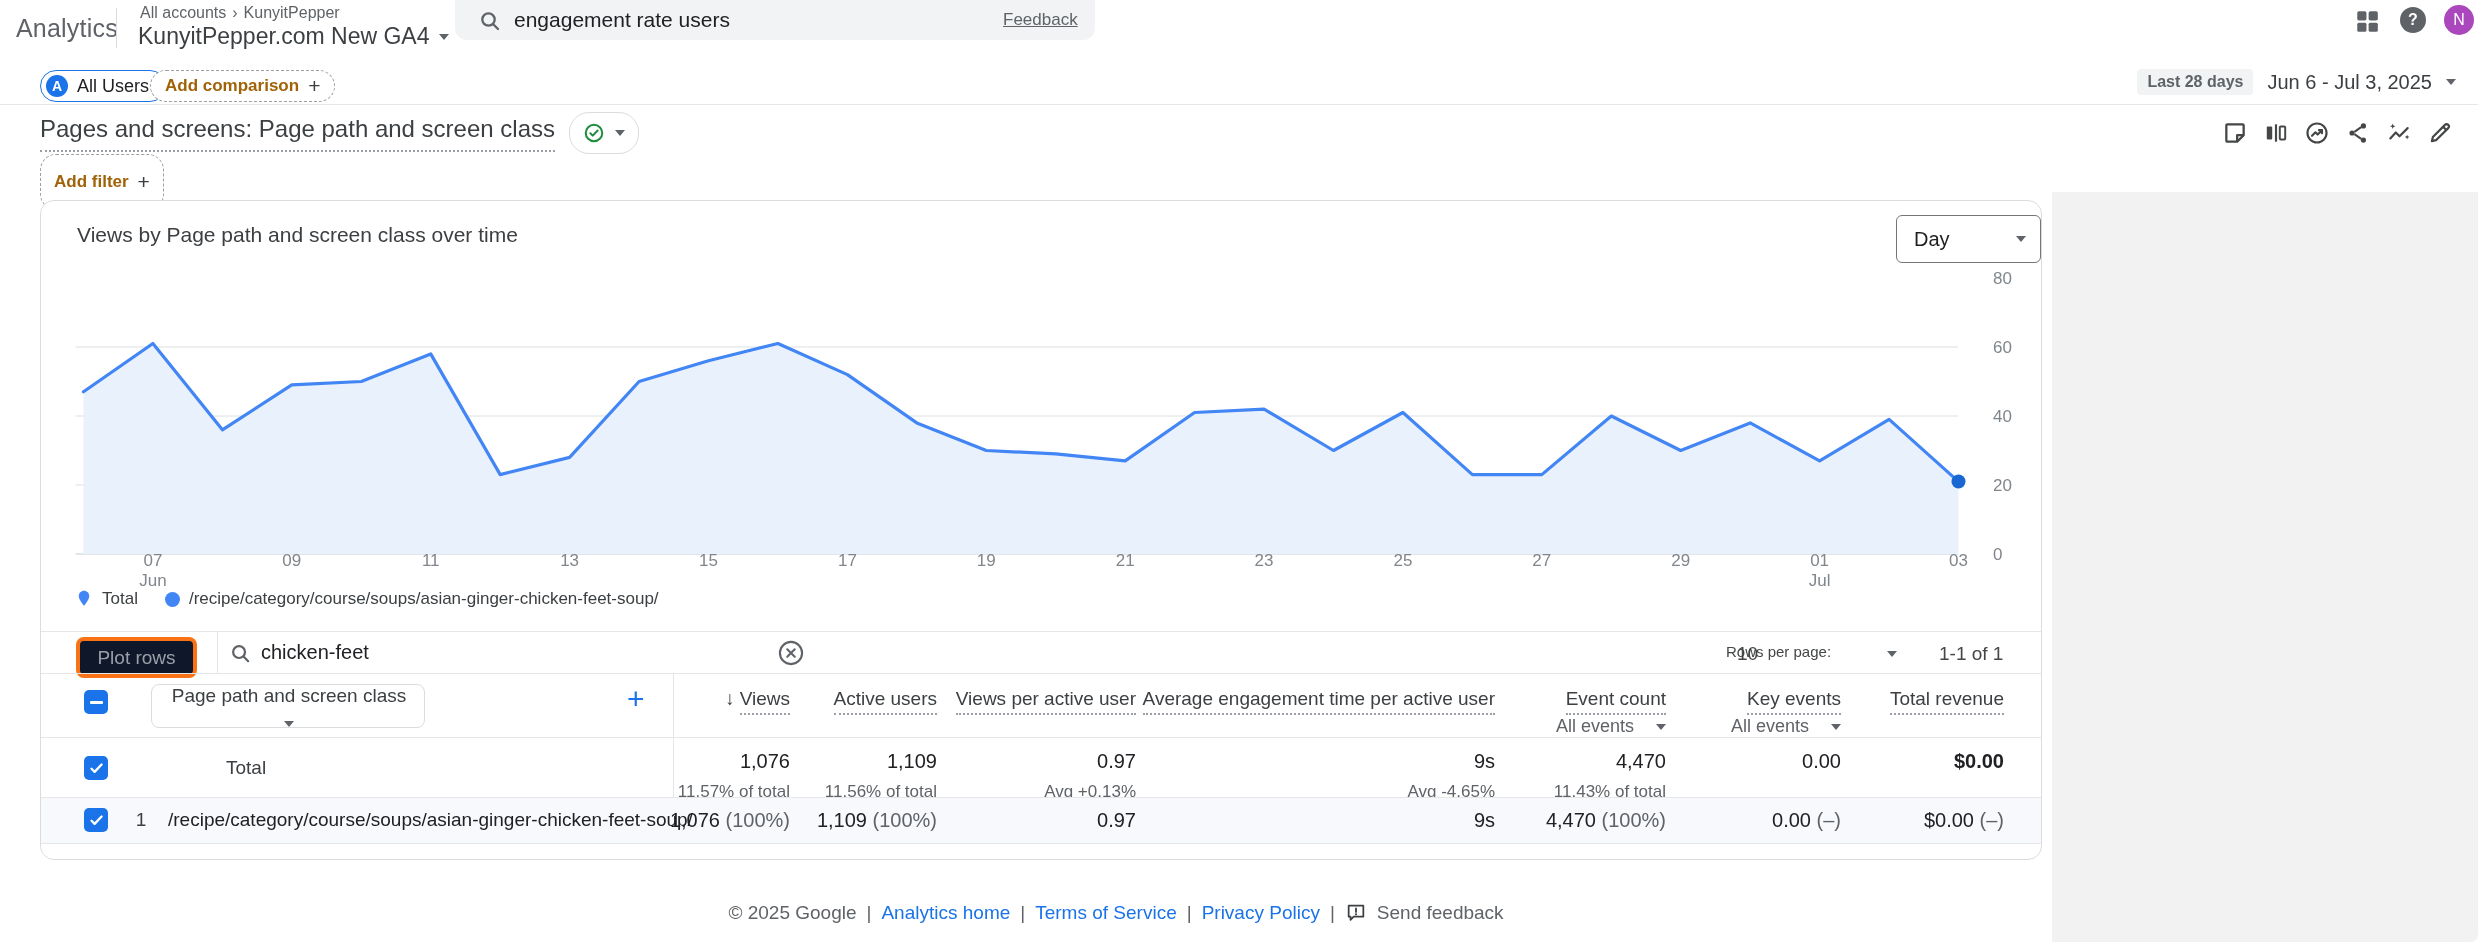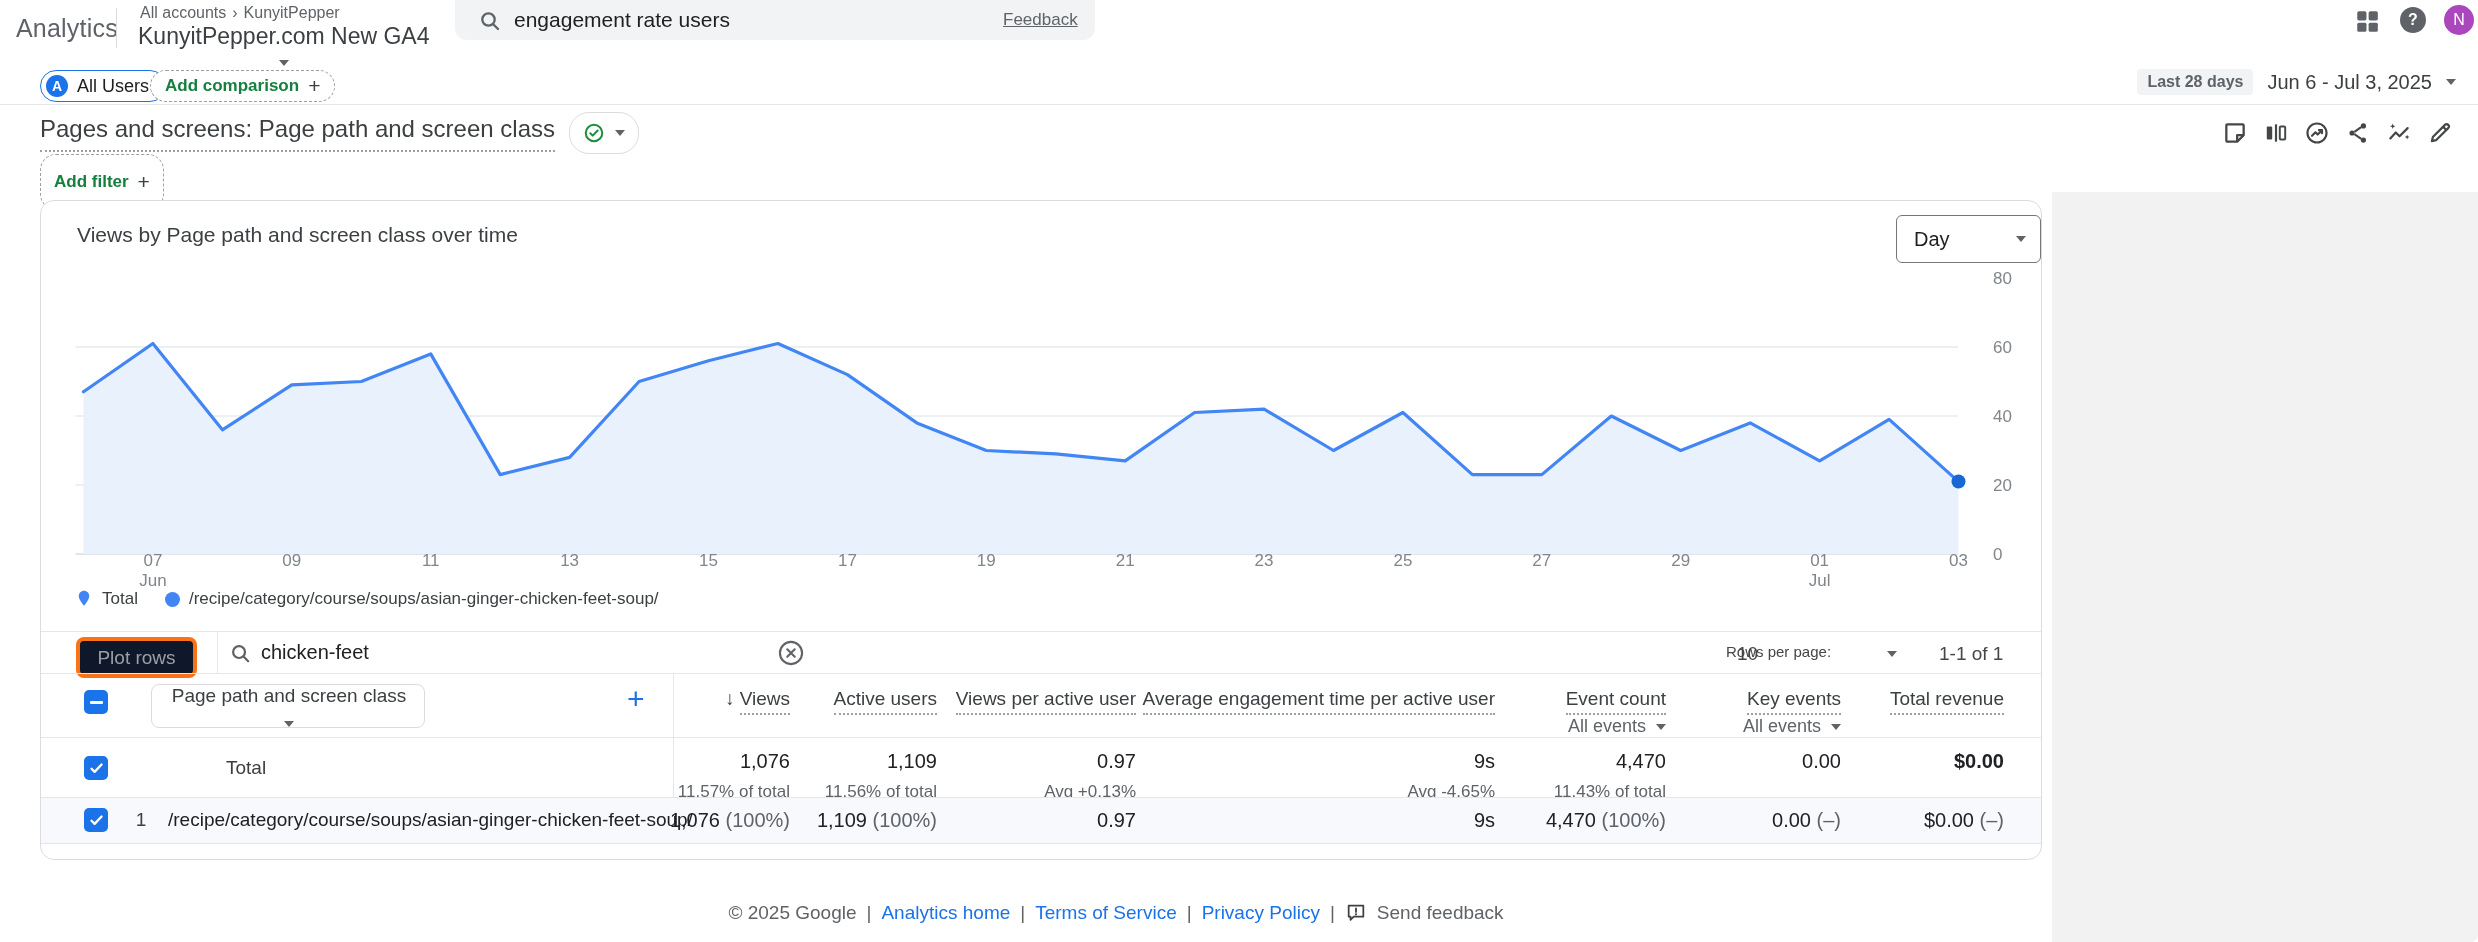--- a/index.html
+++ b/index.html
@@ -6,21 +6,21 @@
   #screen{position:relative;width:2478px;height:942px;background:#ffffff;
     font-family:"Liberation Sans",sans-serif;color:#202124;overflow:hidden;border-radius:7px;}
   .abs{position:absolute;}
   svg{display:block;}
   svg text{font-family:"Liberation Sans",sans-serif;}
 
   
   .logo{left:16px;top:14px;font-size:25px;color:#5f6368;letter-spacing:.2px;}
   .logo-divider{left:116px;top:8px;width:1px;height:40px;background:#dadce0;}
   .breadcrumb{left:140px;top:4px;font-size:16px;color:#5f6368;display:flex;gap:6px;align-items:center;}
-  .property-row{left:138px;top:23px;display:flex;align-items:center;gap:10px;flex-direction:column;}
+  .property-row{left:138px;top:23px;display:flex;align-items:center;gap:10px;}
   .property-name{font-size:23px;color:#3c4043;}
   .caret{width:0;height:0;border-left:6px solid transparent;border-right:6px solid transparent;border-top:7px solid #5f6368;}
   .caret.sm{border-left-width:5px;border-right-width:5px;border-top-width:6px;}
   .searchbar{left:455px;top:0;width:640px;height:40px;background:#f1f3f4;border-radius:0 0 12px 12px;}
   .search-glass{left:478px;top:9px;}
   .search-query{left:514px;top:8px;font-size:21px;color:#202124;}
   .feedback-link{left:1003px;top:10px;font-size:17px;color:#5f6368;text-decoration:underline;}
   .apps-grid{left:2354px;top:8px;}
   .help-btn{left:2400px;top:7px;width:26px;height:26px;border-radius:50%;background:#5f6368;color:#fff;
     display:flex;align-items:center;justify-content:center;font-size:16px;font-weight:bold;}
@@ -29,21 +29,21 @@
 
   
   .chip-row-divider{left:0;top:104px;width:2478px;height:1px;background:#e4e6e8;}
   .seg-chip{left:40px;top:70px;height:30px;border:1.5px solid #1a73e8;border-radius:16px;background:#fff;
     display:flex;align-items:center;gap:9px;padding:0 16px 0 5px;}
   .seg-badge{width:22px;height:22px;border-radius:50%;background:#1a73e8;color:#fff;font-size:14px;font-weight:bold;
     display:flex;align-items:center;justify-content:center;}
   .seg-label{font-size:18px;color:#202124;}
   .dashed-chip{border:1.5px dashed #9aa0a6;border-radius:16px;background:#fff;display:flex;align-items:center;gap:9px;}
   .add-comparison{left:150px;top:70px;height:30px;padding:0 14px;}
-  .chip-text{font-size:17px;color:#15803d;font-weight:600;}
+  .chip-text{font-size:17px;color:#a16207;font-weight:600;}
   .plus-glyph{font-size:21px;color:#3c4043;font-weight:400;}
   .date-group{top:69px;right:22px;display:flex;align-items:center;gap:14px;}
   .date-preset{background:#f1f3f4;border-radius:4px;padding:4px 10px;font-size:16px;font-weight:bold;color:#5f6368;}
   .date-range{font-size:20px;color:#3c4043;}
 
   
   .title-row{left:40px;top:112px;display:flex;align-items:center;gap:14px;}
   .report-title{font-size:24px;color:#3c4043;border-bottom:2px dotted #9aa0a6;padding-bottom:7px;}
   .title-pill{height:40px;border:1px solid #dadce0;border-radius:20px;display:flex;align-items:center;gap:10px;padding:0 13px;}
   .actions-row{top:120px;left:2222px;display:flex;gap:15px;align-items:center;}
@@ -79,21 +79,21 @@
   .cb{width:24px;height:24px;border-radius:5px;background:#1a73e8;display:flex;align-items:center;justify-content:center;}
   .cb-bar{width:13px;height:3px;background:#fff;border-radius:1px;}
   .cb-head{left:43px;top:16px;}
   .dim-select{left:110px;top:10px;width:244px;height:42px;border:1px solid #dadce0;border-radius:8px;
     display:flex;align-items:center;justify-content:space-between;padding:0 13px 0 15px;font-size:19px;color:#3c4043;flex-direction:column;}
   .add-col{left:586px;top:8px;font-size:30px;color:#1a73e8;}
   .hcell{position:absolute;top:14px;text-align:right;font-size:19px;color:#3c4043;white-space:nowrap;}
   .hcell .lbl{border-bottom:2px dotted #9aa0a6;padding-bottom:3px;display:inline-block;}
   .sort-arrow{color:#3c4043;margin-right:5px;font-size:19px;}
   .subfilter{position:absolute;top:42px;text-align:right;font-size:18px;color:#5f6368;white-space:nowrap;
-    display:flex;align-items:center;gap:10px;justify-content:flex-end;}
+    display:flex;align-items:center;gap:22px;justify-content:flex-end;}
   .c-views{right:1251px;}.c-active{right:1104px;}.c-vpau{right:905px;}.c-aet{right:546px;}
   .c-events{right:375px;}.c-key{right:200px;}.c-rev{right:37px;}
   .row-total{left:0;top:536px;width:2000px;height:60px;border-top:1px solid #e4e6e8;}
   .row-data{left:0;top:596px;width:2000px;height:45px;border-top:1px solid #e4e6e8;border-bottom:1px solid #e4e6e8;background:#f7f9fc;}
   .cb-total{left:43px;top:18px;}
   .cb-row{left:43px;top:10px;}
   .total-label{left:185px;top:19px;font-size:19px;color:#3c4043;}
   .vcell{position:absolute;top:12px;text-align:right;font-size:20px;color:#202124;white-space:nowrap;}
   .vcell .sub{font-size:17px;color:#5f6368;margin-top:9px;}
   .rcell{position:absolute;top:11px;text-align:right;font-size:20px;color:#202124;white-space:nowrap;}

